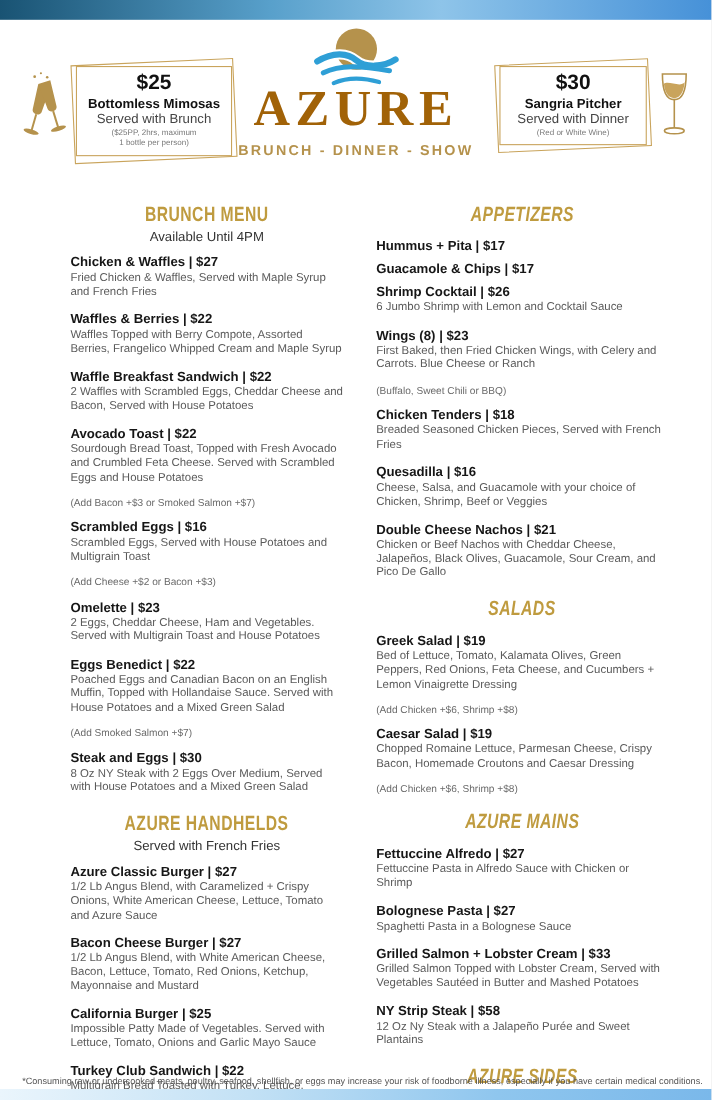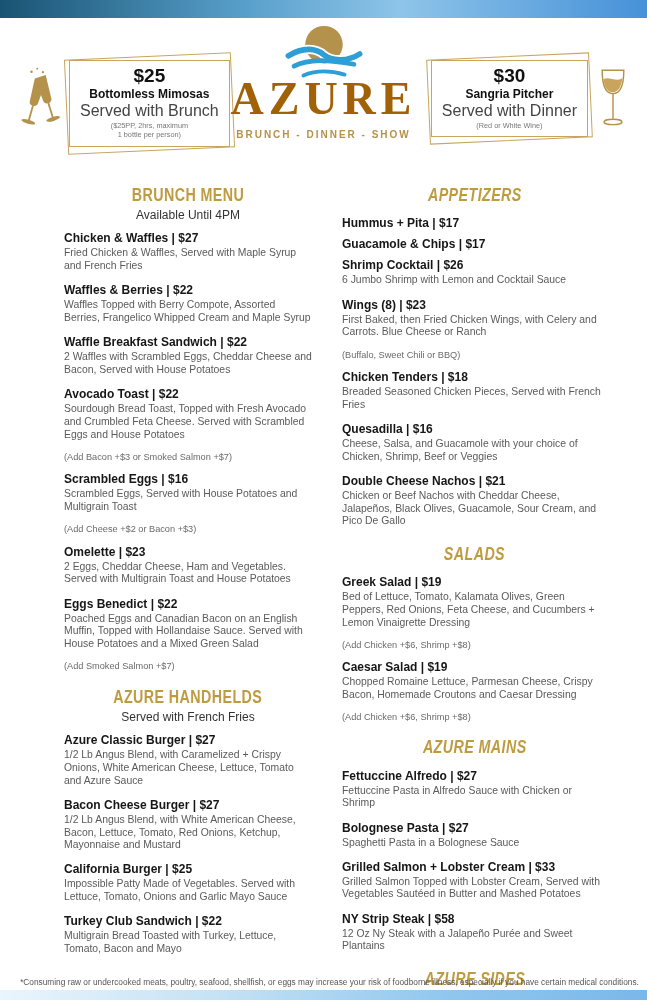--- a/index.html
+++ b/index.html
@@ -11,32 +11,32 @@
   .top-bar {
     height:18px;
     background:linear-gradient(90deg,#195373 0%,#58a0cb 38%,#8ec4e9 62%,#4691d8 100%);
   }
   
   .header { position:relative; height:150px; }
   .logo { position:absolute; left:50%; top:6px; transform:translateX(-50%); width:280px; text-align:center; }
   .logo-mark { display:block; margin:0 auto; }
   .logo-text { font-family:"Liberation Serif", serif; font-size:46px; font-weight:600;
     color:#a16207; letter-spacing:5px; line-height:1; margin-top:-8px; }
-  .tagline { font-size:10px; font-weight:700; color:#b5924c; letter-spacing:2px; margin-top:7px; }
+  .tagline { font-size:13px; font-weight:700; color:#b5924c; letter-spacing:2px; margin-top:7px; }
 
   .badge-group { position:absolute; top:42px; display:flex; align-items:center; gap:7px; }
   .badge-group.left { left:20px; }
   .badge-group.right { right:16px; }
   .badge { position:relative; background:#fff; border:1.5px solid #c9a45c;
     padding:5px 10px 6px; text-align:center; min-width:112px; }
   .badge::after { content:""; position:absolute; inset:-5px -4px;
     border:1.5px solid #c9a45c; transform:rotate(-2.6deg); pointer-events:none; }
   .badge-price { font-size:19px; font-weight:700; color:#111; line-height:1.1; }
   .badge-title { font-size:12px; font-weight:700; color:#111; line-height:1.2; }
-  .badge-sub { font-size:16px; color:#444; line-height:1.25; }
+  .badge-sub { font-size:12px; color:#444; line-height:1.25; }
   .badge-note { font-size:7.3px; color:#777; line-height:1.25; }
 
   
   .columns { display:flex; padding:4px 40px 0 64px; gap:30px; }
   .col-left { width:248px; flex:none; }
   .col-right { flex:1; min-width:0; }
 
   .menu-section:not(:first-child) { }
   .section-heading { text-align:center; margin:8px 0 2px; line-height:1.1; }
   .section-heading .cond { display:inline-block; transform:scale(0.84,1.1);
@@ -152,20 +152,24 @@
           </div>
           <div class="menu-item">
             <div class="item-line"><span class="item-name">Omelette</span><span class="item-sep"> | </span><span class="item-price">$23</span></div>
             <p class="item-desc">2 Eggs, Cheddar Cheese, Ham and Vegetables. Served with Multigrain Toast and House Potatoes</p>
           </div>
           <div class="menu-item">
             <div class="item-line"><span class="item-name">Eggs Benedict</span><span class="item-sep"> | </span><span class="item-price">$22</span></div>
             <p class="item-desc">Poached Eggs and Canadian Bacon on an English Muffin, Topped with Hollandaise Sauce. Served with House Potatoes and a Mixed Green Salad</p>
             <p class="item-note">(Add Smoked Salmon +$7)</p>
           </div>
+          <div class="menu-item">
+            <div class="item-line"><span class="item-name">Steak and Eggs</span><span class="item-sep"> | </span><span class="item-price">$30</span></div>
+            <p class="item-desc">8 Oz NY Steak with 2 Eggs Over Medium, Served with House Potatoes and a Mixed Green Salad</p>
+          </div>
         </section>
         <section class="menu-section">
           <h2 class="section-heading"><span class="cond">AZURE HANDHELDS</span></h2>
           <p class="section-sub">Served with French Fries</p>
           <div class="menu-item">
             <div class="item-line"><span class="item-name">Azure Classic Burger</span><span class="item-sep"> | </span><span class="item-price">$27</span></div>
             <p class="item-desc">1/2 Lb Angus Blend, with Caramelized + Crispy Onions, White American Cheese, Lettuce, Tomato and Azure Sauce</p>
           </div>
           <div class="menu-item">
             <div class="item-line"><span class="item-name">Bacon Cheese Burger</span><span class="item-sep"> | </span><span class="item-price">$27</span></div>

